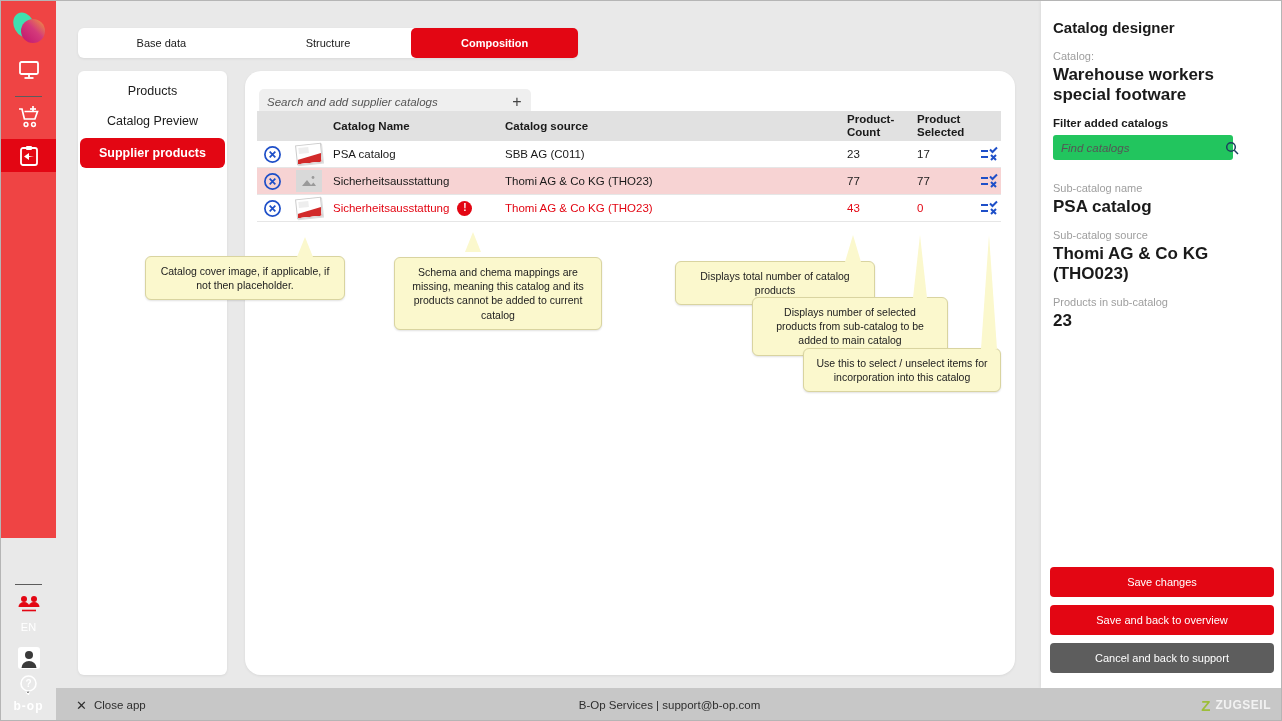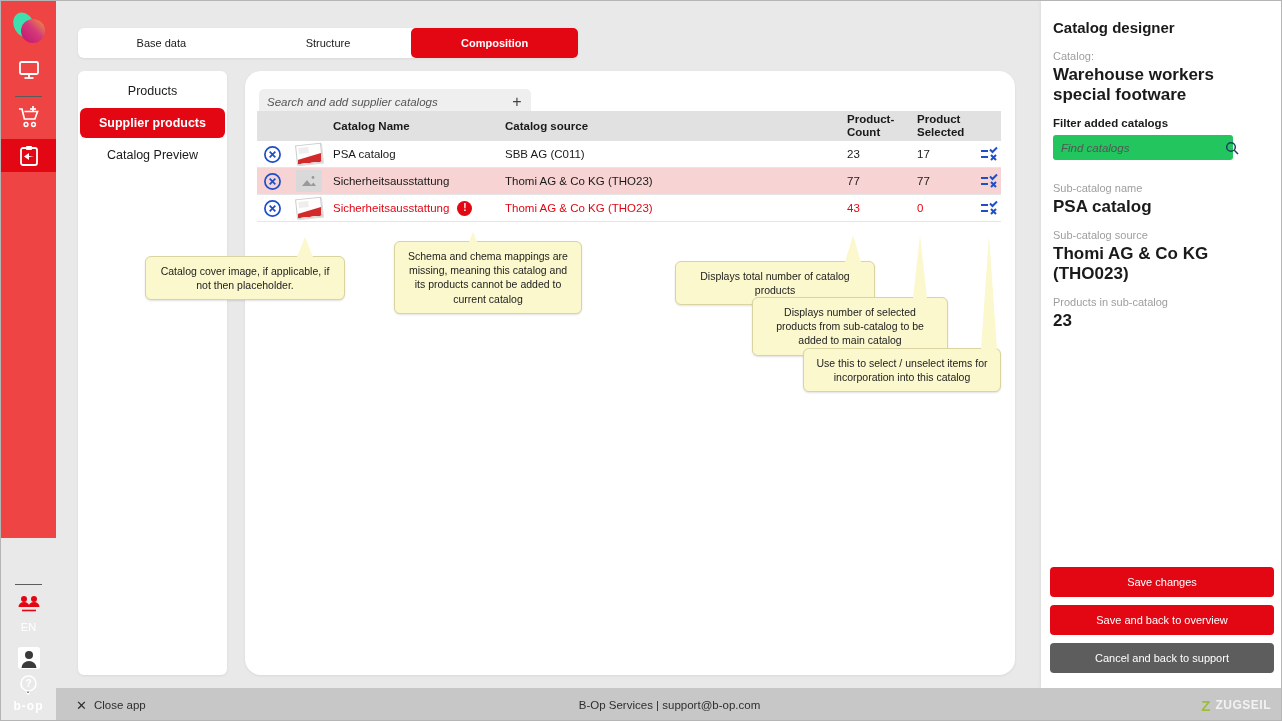--- a/index.html
+++ b/index.html
@@ -157,22 +157,22 @@
   </div>
 
   <div class="tabbar">
     <div class="tab">Base data</div>
     <div class="tab">Structure</div>
     <div class="tab active">Composition</div>
   </div>
 
   <div class="left-panel">
     <div class="nav-item first">Products</div>
+    <div class="nav-item">Catalog Preview</div>
     <div class="nav-item active">Supplier products</div>
-    <div class="nav-item">Catalog Preview</div>
   </div>
 
   <div class="content">
     <div class="searchbar">
       <input type="text" placeholder="Search and add supplier catalogs" style="">
       <div class="search-add">+</div>
     </div>
 
     <div class="table">
       <div class="thead">
@@ -278,21 +278,21 @@
             </svg>
         </div>
       </div>
     </div>
   </div>
 
   <div class="tail" style="left:296px; top:236px; width:16px; height:20px;"></div>
   <div class="tip" style="left:144px; top:255px; width:200px;">Catalog cover image, if applicable, if not then placeholder.</div>
 
   <div class="tail" style="left:464px; top:231px; width:16px; height:20px;"></div>
-  <div class="tip" style="left:393px; top:240px; width:188px;text-align:center;">Schema and chema mappings are missing, meaning this catalog and its products cannot be added to current catalog</div>
+  <div class="tip" style="left:393px; top:256px; width:208px;text-align:center;">Schema and chema mappings are missing, meaning this catalog and its products cannot be added to current catalog</div>
 
   <div class="tail" style="left:844px; top:234px; width:16px; height:27px;"></div>
   <div class="tip" style="left:674px; top:260px; width:200px;">Displays total number of catalog products</div>
 
   <div class="tail" style="left:912px; top:234px; width:14px; height:63px;"></div>
   <div class="tip" style="left:751px; top:296px; width:196px;">Displays number of selected products from sub-catalog to be added to main catalog</div>
 
   <div class="tail" style="left:980px; top:234px; width:16px; height:114px;"></div>
   <div class="tip" style="left:802px; top:347px; width:198px;">Use this to select / unselect items for incorporation into this catalog</div>
 

